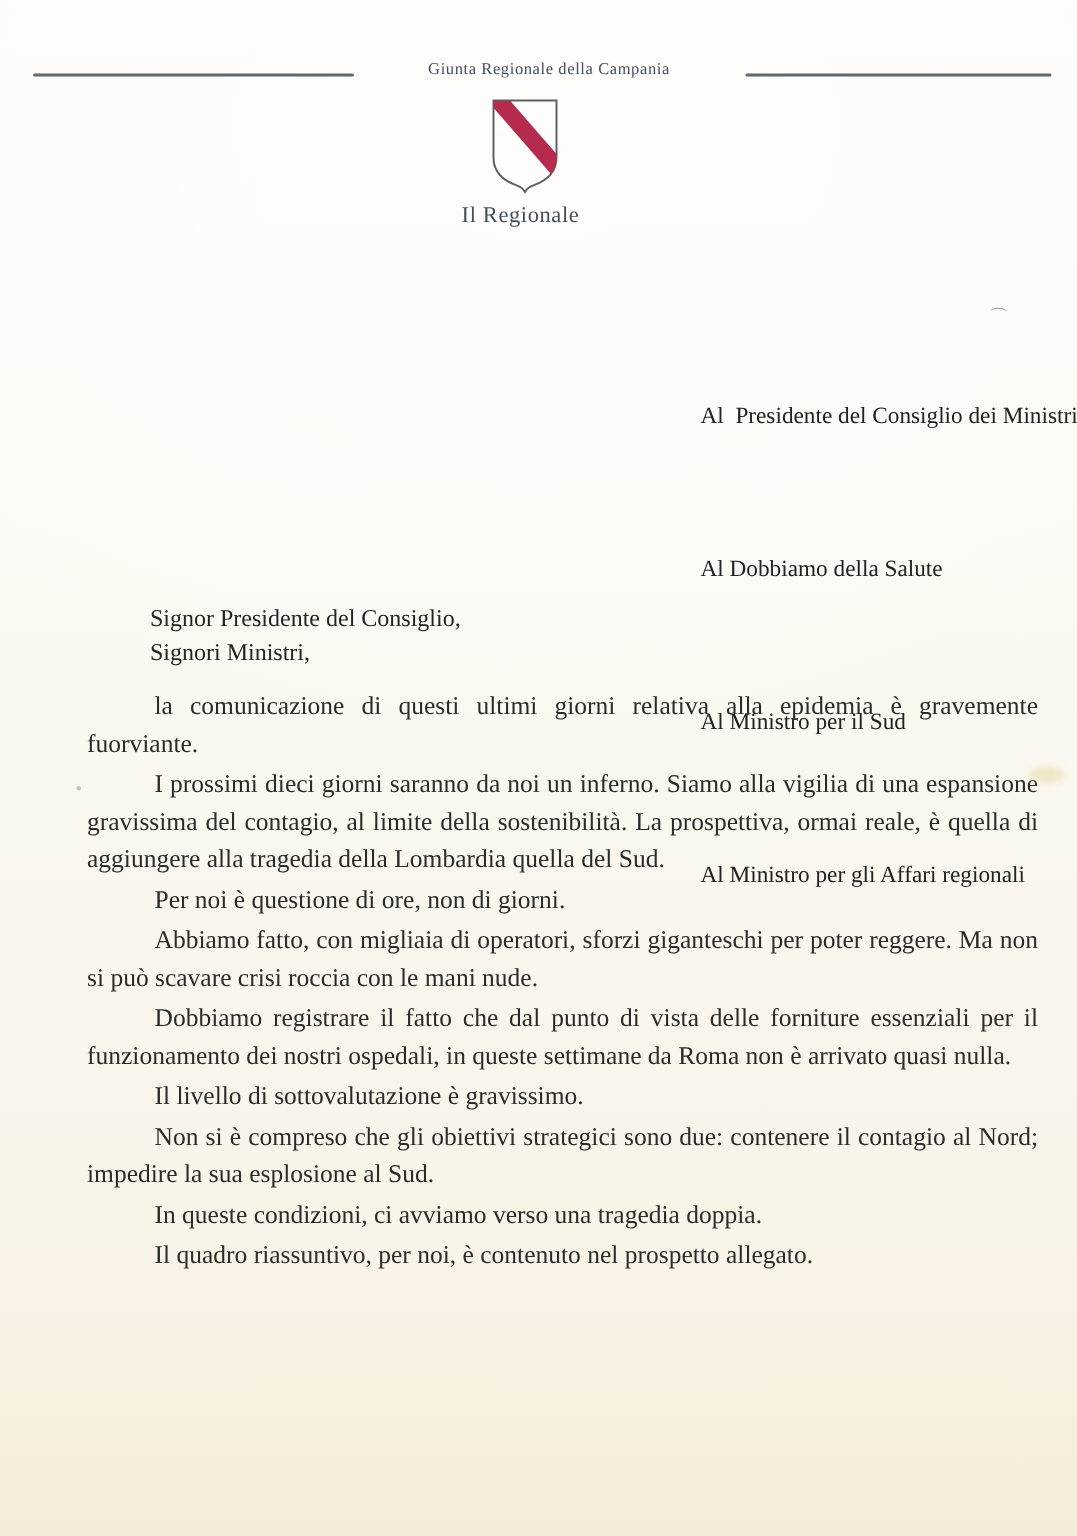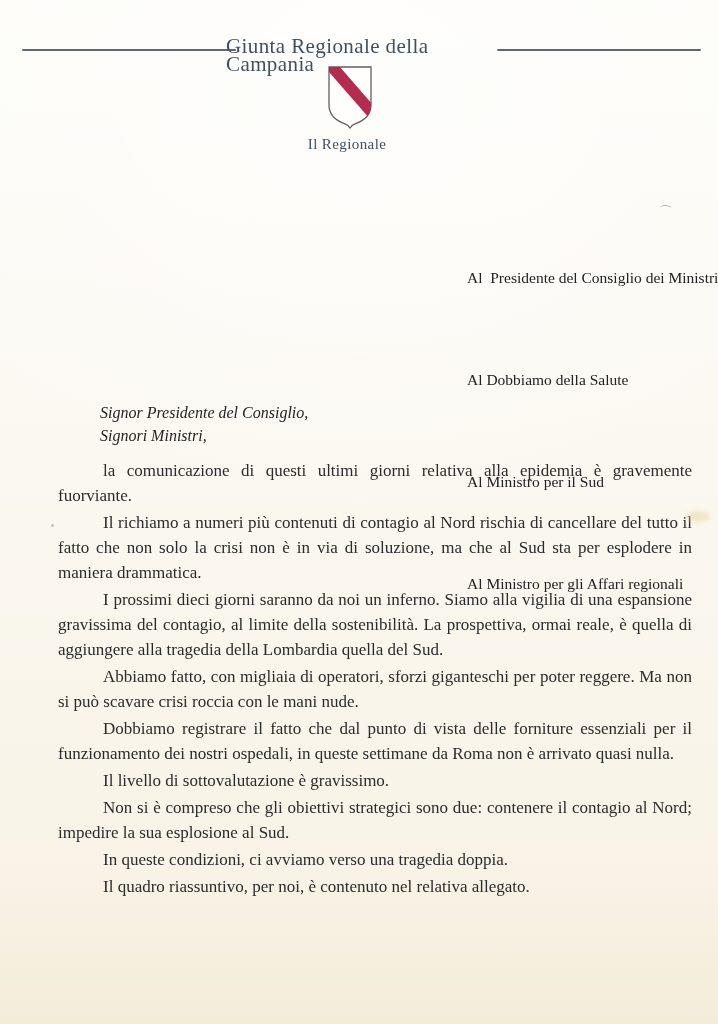--- a/index.html
+++ b/index.html
@@ -30,22 +30,22 @@
 
   
   .rule{
     position:absolute;top:49px;height:2px;
     background:var(--c-rule);opacity:.82;border-radius:1px;
   }
   .rule-left{left:22px;width:214px;}
   .rule-right{left:497px;width:204px;}
   .org-name{
     position:absolute;left:226px;top:37px;width:280px;
-    text-align:left;
-    font-size:21px;line-height:18px;letter-spacing:.4px;
+    text-align:center;
+    font-size:11px;line-height:18px;letter-spacing:.4px;
     color:var(--c-header-ink);
   }
   .shield{
     position:absolute;left:327px;top:65px;
     width:46px;height:64px;
   }
   .shield-body{
     fill:#fffefd;
     stroke:var(--c-shield-outline);
     stroke-width:1.3;
@@ -72,21 +72,20 @@
   .pen-mark{
     position:absolute;left:660px;top:205px;width:11px;height:7px;
     border-top:1.6px solid rgba(95,100,110,.55);
     border-radius:60% 40% 50% 50%;
     transform:rotate(8deg);
   }
 
   
   .salutation{
     position:absolute;left:100px;top:401px;width:360px;
-    font-style:italic;
     font-size:16px;line-height:23px;
     color:#242424;
   }
 
   
   .letter-body{
     position:absolute;left:58px;top:458px;width:634px;
     font-size:17px;line-height:25px;
     text-align:justify;
     color:var(--c-ink);
@@ -137,26 +136,26 @@
   </section>
   <div class="pen-mark"></div>
 
   <section class="salutation">
     <div>Signor Presidente del Consiglio,</div>
     <div>Signori Ministri,</div>
   </section>
 
   <section class="letter-body">
     <p>la comunicazione di questi ultimi giorni relativa alla epidemia è gravemente fuorviante.</p>
-    <p>Il richiamo a numeri più contenuti di contagio al Nord rischia di cancellare del tutto il fatto che non solo la crisi non è in via di soluzione, ma che al Sud sta per esplodere in maniera drammatica.</p>
     <p>I prossimi dieci giorni saranno da noi un inferno. Siamo alla vigilia di una espansione gravissima del contagio, al limite della sostenibilità. La prospettiva, ormai reale, è quella di aggiungere alla tragedia della Lombardia quella del Sud.</p>
+    <p>Per noi è questione di ore, non di giorni.</p>
     <p>Abbiamo fatto, con migliaia di operatori, sforzi giganteschi per poter reggere. Ma non si può scavare crisi roccia con le mani nude.</p>
     <p>Dobbiamo registrare il fatto che dal punto di vista delle forniture essenziali per il funzionamento dei nostri ospedali, in queste settimane da Roma non è arrivato quasi nulla.</p>
     <p>Il livello di sottovalutazione è gravissimo.</p>
     <p>Non si è compreso che gli obiettivi strategici sono due: contenere il contagio al Nord; impedire la sua esplosione al Sud.</p>
     <p>In queste condizioni, ci avviamo verso una tragedia doppia.</p>
-    <p>Il quadro riassuntivo, per noi, è contenuto nel relativa allegato.</p>
+    <p>Il quadro riassuntivo, per noi, è contenuto nel prospetto allegato.</p>
   </section>
 
   <div class="scan-smudge"></div>
   <div class="scan-dot"></div>
 
 </div>
 
 </body></html>

